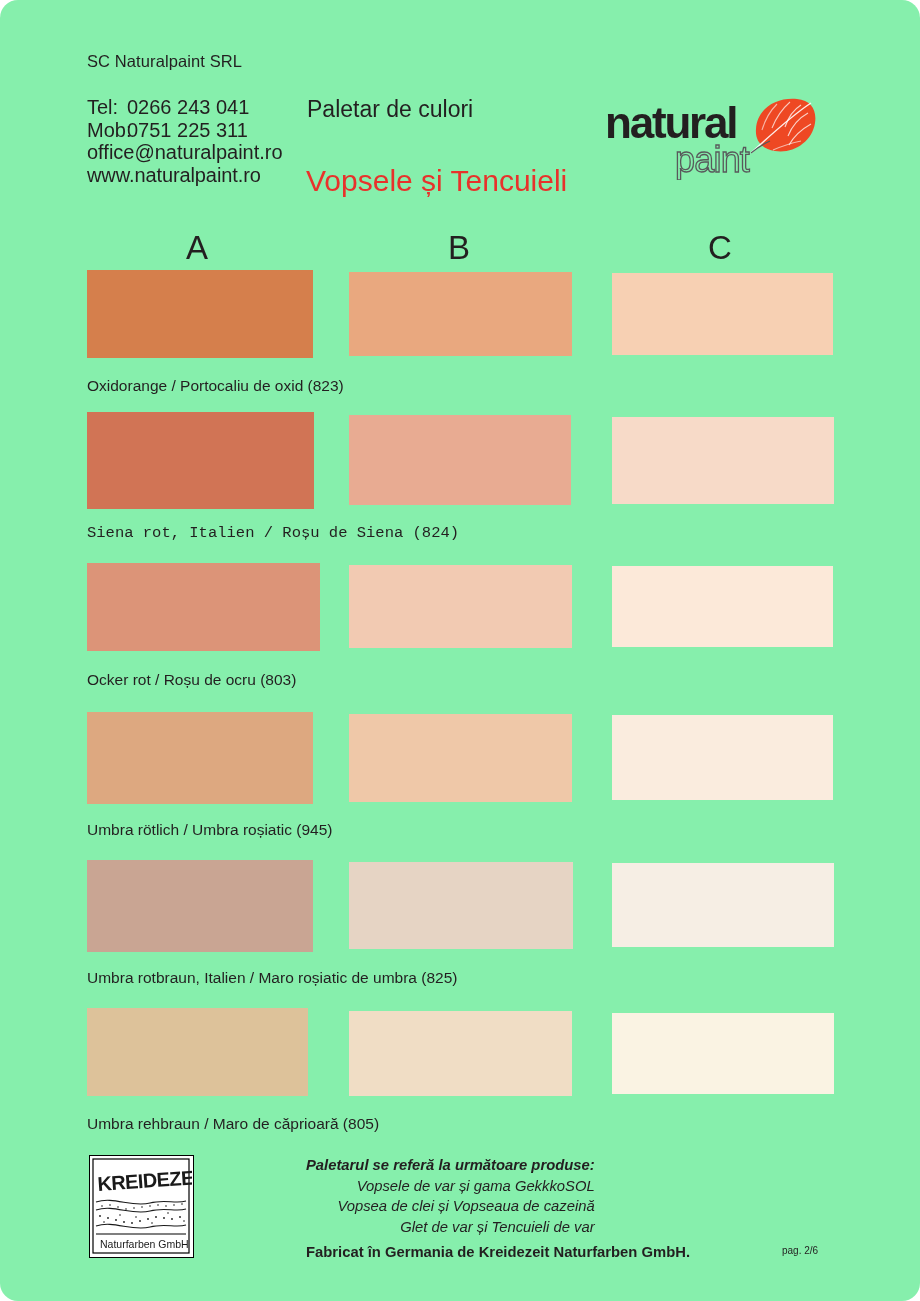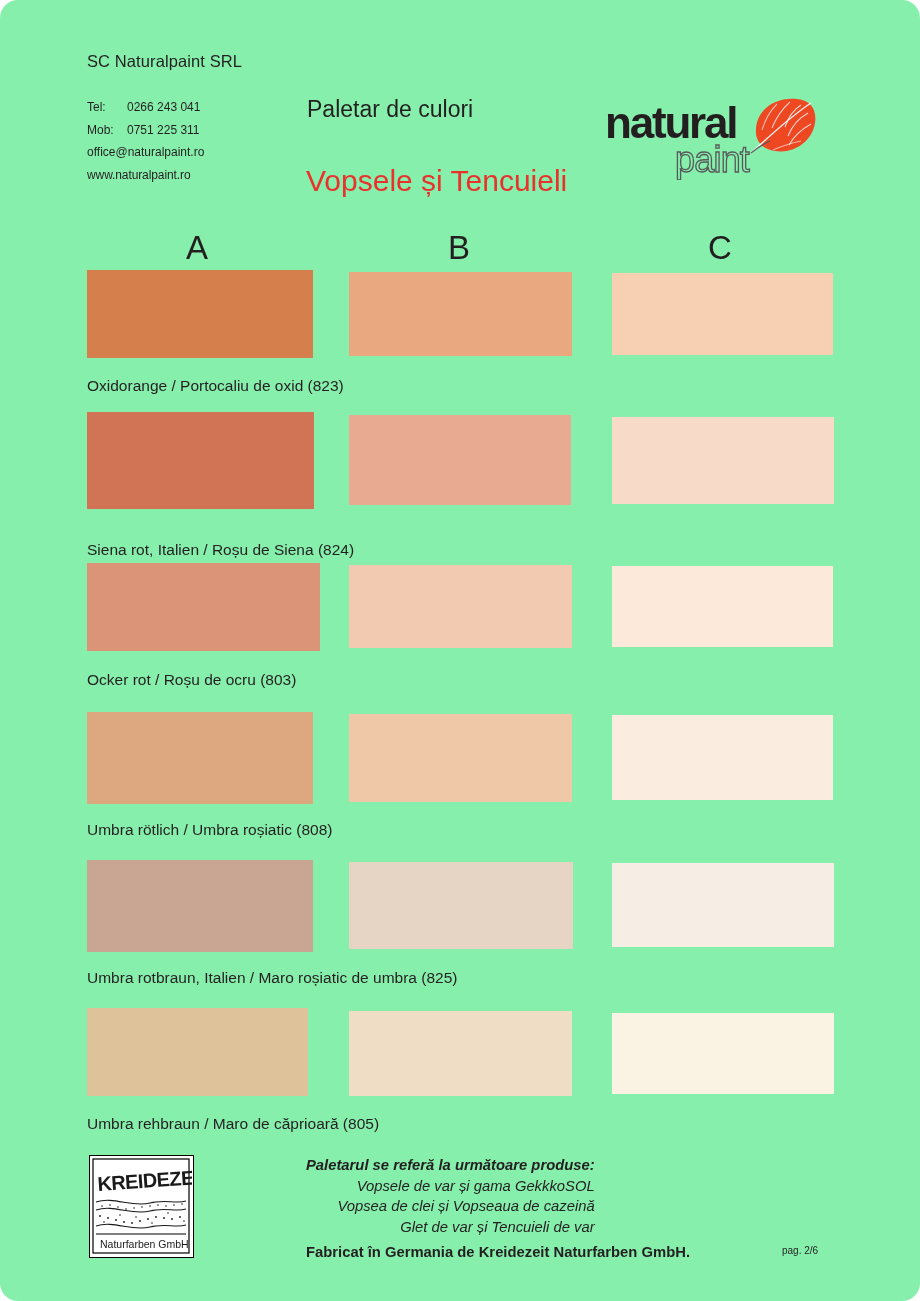--- a/index.html
+++ b/index.html
@@ -31,21 +31,21 @@
     font-size: 16.5px;
     color: #231f20;
     letter-spacing: 0.1px;
     white-space: nowrap;
   }
 
   .contact-block {
     position: absolute;
     left: 87px;
     top: 96px;
-    font-size: 12px;
+    font-size: 20px;
     line-height: 22.5px;
     color: #231f20;
   }
   .contact-line {
     white-space: nowrap;
     display: block;
   }
   .contact-line .lbl {
     display: inline-block;
     width: 40px;
@@ -210,29 +210,29 @@
   <div class="col-head c">C</div>
 
   <div class="grid" id="swatch-grid">
       <div class="swatch" style="left: 87px; top: 270px; width: 226px; height: 88px; background: rgb(213, 127, 76);"></div>
       <div class="swatch" style="left: 349px; top: 272px; width: 223px; height: 84px; background: rgb(233, 168, 127);"></div>
       <div class="swatch" style="left: 612px; top: 273px; width: 221px; height: 82px; background: rgb(247, 208, 179);"></div>
       <div class="row-label" style="top: 377px;">Oxidorange / Portocaliu de oxid (823)</div>
       <div class="swatch" style="left: 87px; top: 412px; width: 227px; height: 97px; background: rgb(209, 116, 85);"></div>
       <div class="swatch" style="left: 349px; top: 415px; width: 222px; height: 90px; background: rgb(232, 171, 146);"></div>
       <div class="swatch" style="left: 612px; top: 417px; width: 222px; height: 87px; background: rgb(247, 218, 200);"></div>
-      <div class="row-label" style="top: 541px;">Siena rot, Italien / Roșu de Siena (824)</div>
+      <div class="row-label" style="top: 524px; font-family: Liberation Mono, monospace;">Siena rot, Italien / Roșu de Siena (824)</div>
       <div class="swatch" style="left: 87px; top: 563px; width: 233px; height: 88px; background: rgb(220, 148, 120);"></div>
       <div class="swatch" style="left: 349px; top: 565px; width: 223px; height: 83px; background: rgb(242, 202, 178);"></div>
       <div class="swatch" style="left: 612px; top: 566px; width: 221px; height: 81px; background: rgb(252, 233, 217);"></div>
       <div class="row-label" style="top: 671px;">Ocker rot / Roșu de ocru (803)</div>
       <div class="swatch" style="left: 87px; top: 712px; width: 226px; height: 92px; background: rgb(221, 168, 128);"></div>
       <div class="swatch" style="left: 349px; top: 714px; width: 223px; height: 88px; background: rgb(239, 200, 168);"></div>
       <div class="swatch" style="left: 612px; top: 715px; width: 221px; height: 85px; background: rgb(250, 236, 222);"></div>
-      <div class="row-label" style="top: 821px;">Umbra rötlich / Umbra roșiatic (808)</div>
+      <div class="row-label" style="top: 821px;">Umbra rötlich / Umbra roșiatic (945)</div>
       <div class="swatch" style="left: 87px; top: 860px; width: 226px; height: 92px; background: rgb(201, 165, 147);"></div>
       <div class="swatch" style="left: 349px; top: 862px; width: 224px; height: 87px; background: rgb(230, 212, 196);"></div>
       <div class="swatch" style="left: 612px; top: 863px; width: 222px; height: 84px; background: rgb(246, 238, 228);"></div>
       <div class="row-label" style="top: 969px;">Umbra rotbraun, Italien / Maro roșiatic de umbra (825)</div>
       <div class="swatch" style="left: 87px; top: 1008px; width: 221px; height: 88px; background: rgb(221, 194, 154);"></div>
       <div class="swatch" style="left: 349px; top: 1011px; width: 223px; height: 85px; background: rgb(240, 221, 197);"></div>
       <div class="swatch" style="left: 612px; top: 1013px; width: 222px; height: 81px; background: rgb(250, 243, 227);"></div>
       <div class="row-label" style="top: 1115px;">Umbra rehbraun / Maro de căprioară (805)</div>
     </div>
 

